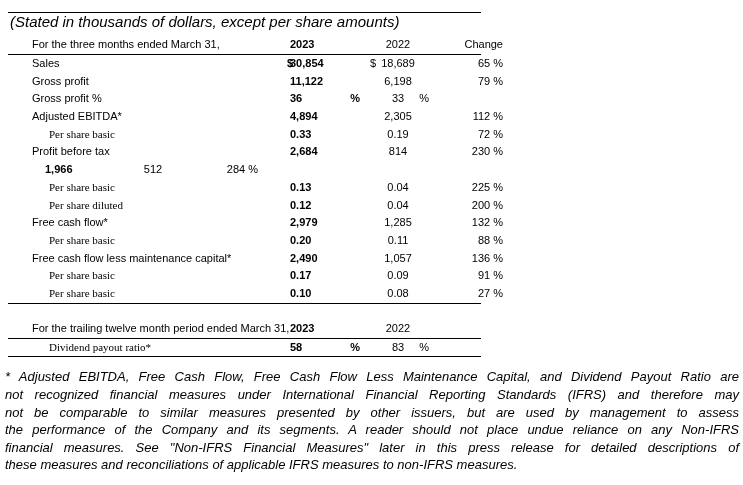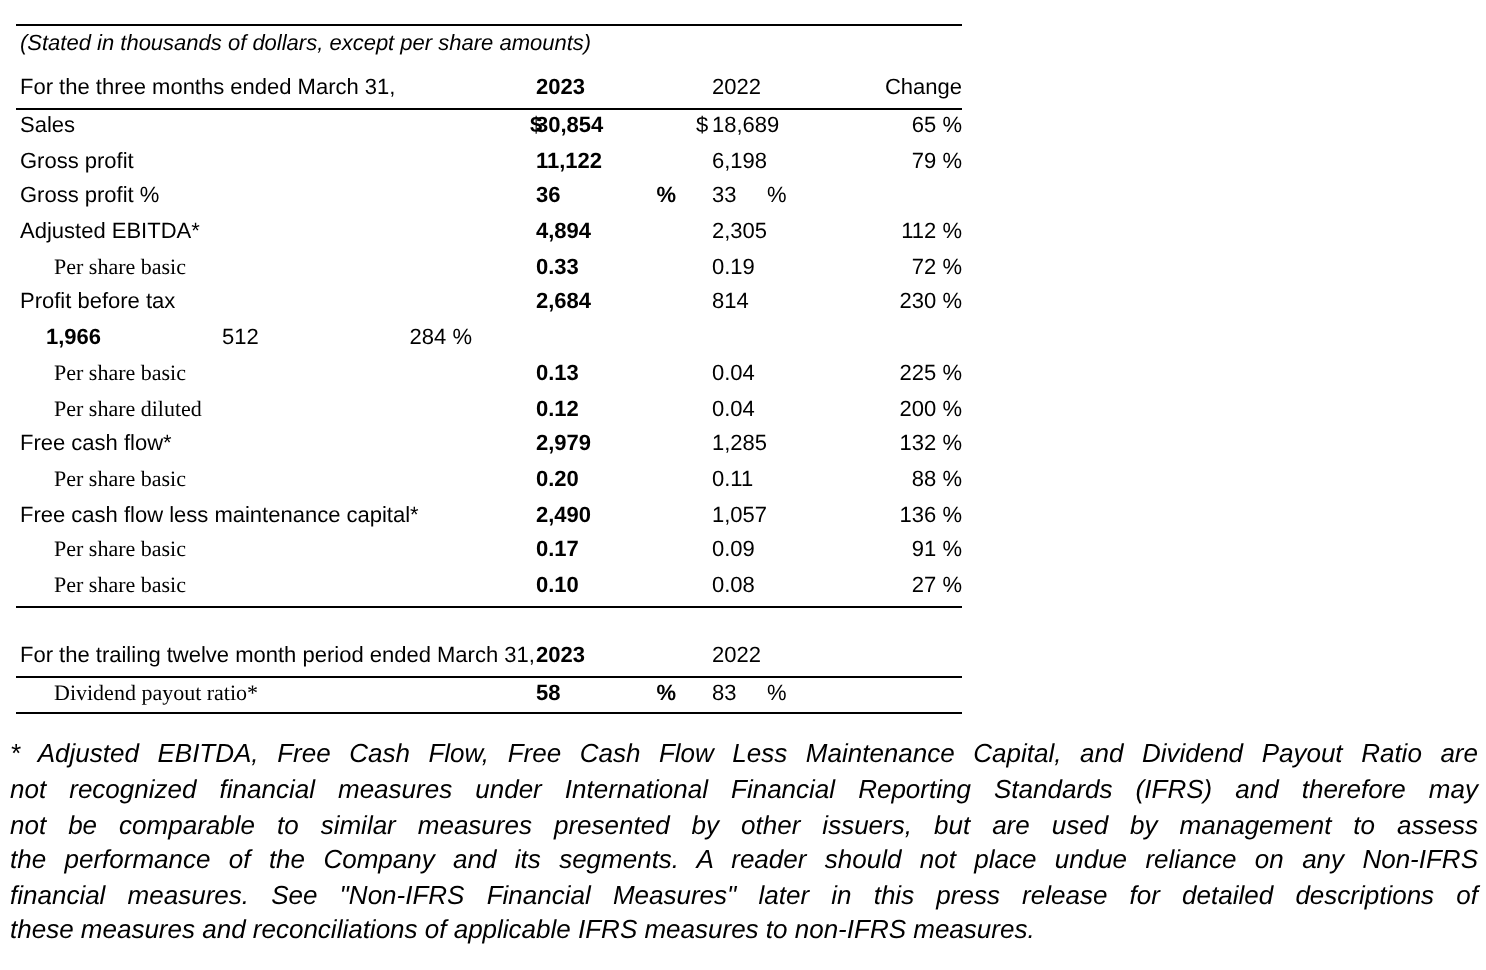--- a/index.html
+++ b/index.html
@@ -4,31 +4,31 @@
 <style>
   html,body{margin:0;padding:0;}
   body{
     width:743px;height:485px;background:#ffffff;color:#000000;
     font-family:"Liberation Sans","DejaVu Sans",sans-serif;
     overflow:hidden;
   }
   .tablewrap{margin:12px 0 0 8px;width:473px;}
   .rule{border-top:1.5px solid #000;height:0;}
   .stated{
-    font-style:italic;font-size:11px;height:17px;line-height:18px;
+    font-style:italic;font-size:15px;height:17px;line-height:18px;
     padding-left:2px;white-space:nowrap;
   }
-  .tr{display:flex;height:17.7px;line-height:17.7px;font-size:11px;}
+  .tr{display:flex;height:17.7px;line-height:17.7px;font-size:11px;margin-left:22px;}
   .td{flex:none;white-space:nowrap;box-sizing:border-box;}
   .label{width:245px;padding-left:2px;}
   .label.indent{padding-left:19px;font-family:Liberation Serif, serif;}
   .d1{width:15px;padding-left:12px;font-weight:bold;}
   .v1{width:70px;display:flex;justify-content:space-between;font-weight:bold;}
   .d2{width:18px;padding-left:10px;}
-  .v2{width:65px;display:flex;justify-content:flex-start;gap:14px;}
+  .v2{width:65px;display:flex;justify-content:center;gap:14px;}
   .num{flex:none;}
   .pct{flex:none;width:11px;text-align:right;}
   .chg{width:60px;text-align:right;}
   .thead{height:21px;align-items:flex-end;line-height:13px;padding-bottom:3px;}
   .t2h{height:19px;}
   .gap12{height:12px;}
   .footnote{
     margin:11px 0 0 5px;width:734px;
     font-size:13px;font-style:italic;line-height:17.6px;
   }

